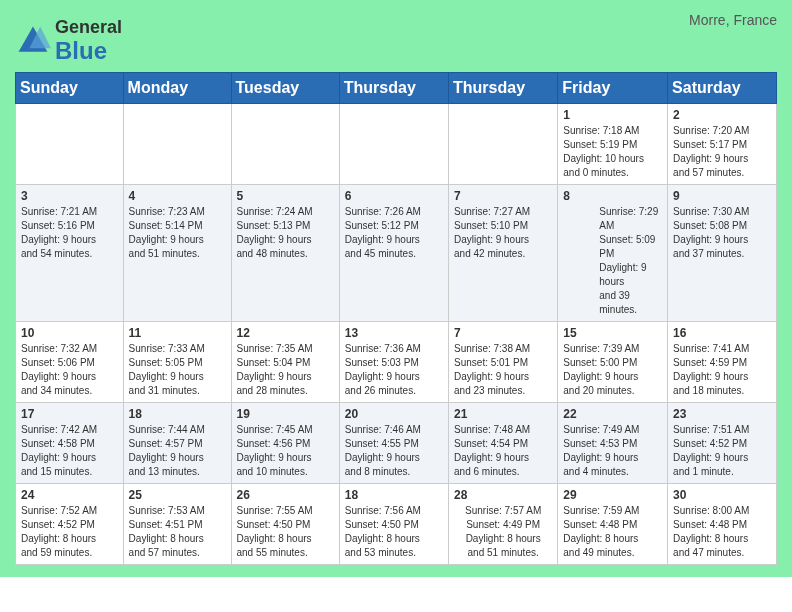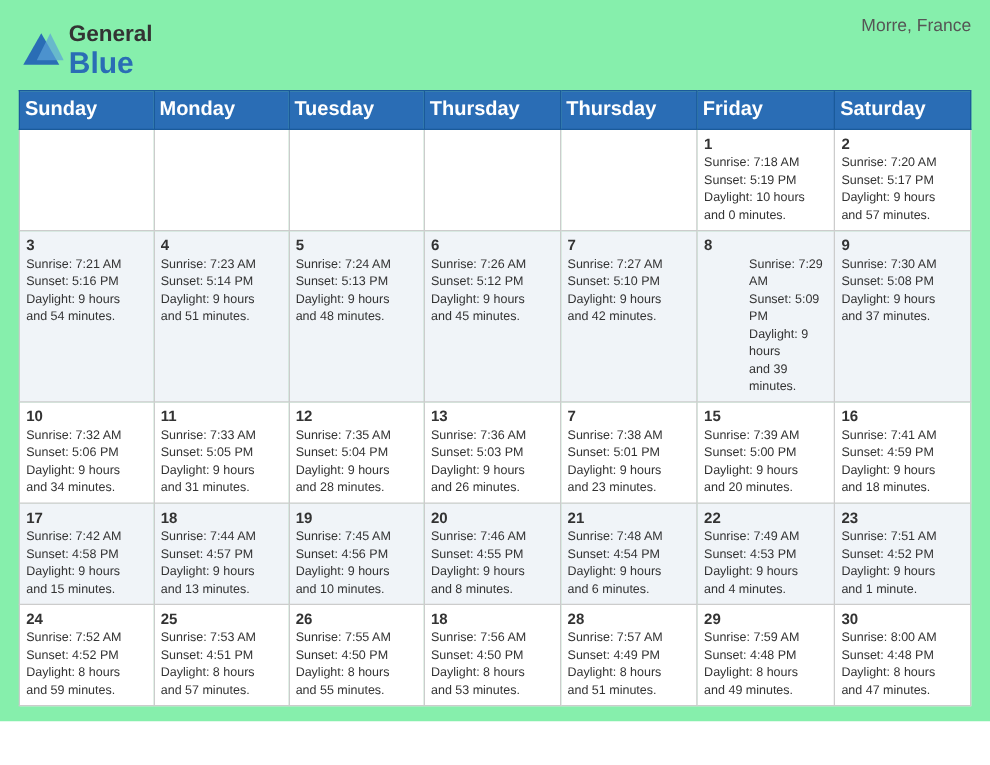--- a/index.html
+++ b/index.html
@@ -335,21 +335,21 @@
           </td>
           <td>
             <span class="day-number">18</span>
             <div class="day-info" style="white-space: pre-line;">Sunrise: 7:56 AM
 Sunset: 4:50 PM
 Daylight: 8 hours
 and 53 minutes.</div>
           </td>
           <td>
             <span class="day-number">28</span>
-            <div class="day-info" style="white-space: pre-line;">Sunrise: 7:57 AM
+            <div class="day-info" style="white-space: pre-line; text-align: center;">Sunrise: 7:57 AM
 Sunset: 4:49 PM
 Daylight: 8 hours
 and 51 minutes.</div>
           </td>
           <td>
             <span class="day-number">29</span>
             <div class="day-info" style="white-space: pre-line;">Sunrise: 7:59 AM
 Sunset: 4:48 PM
 Daylight: 8 hours
 and 49 minutes.</div>

